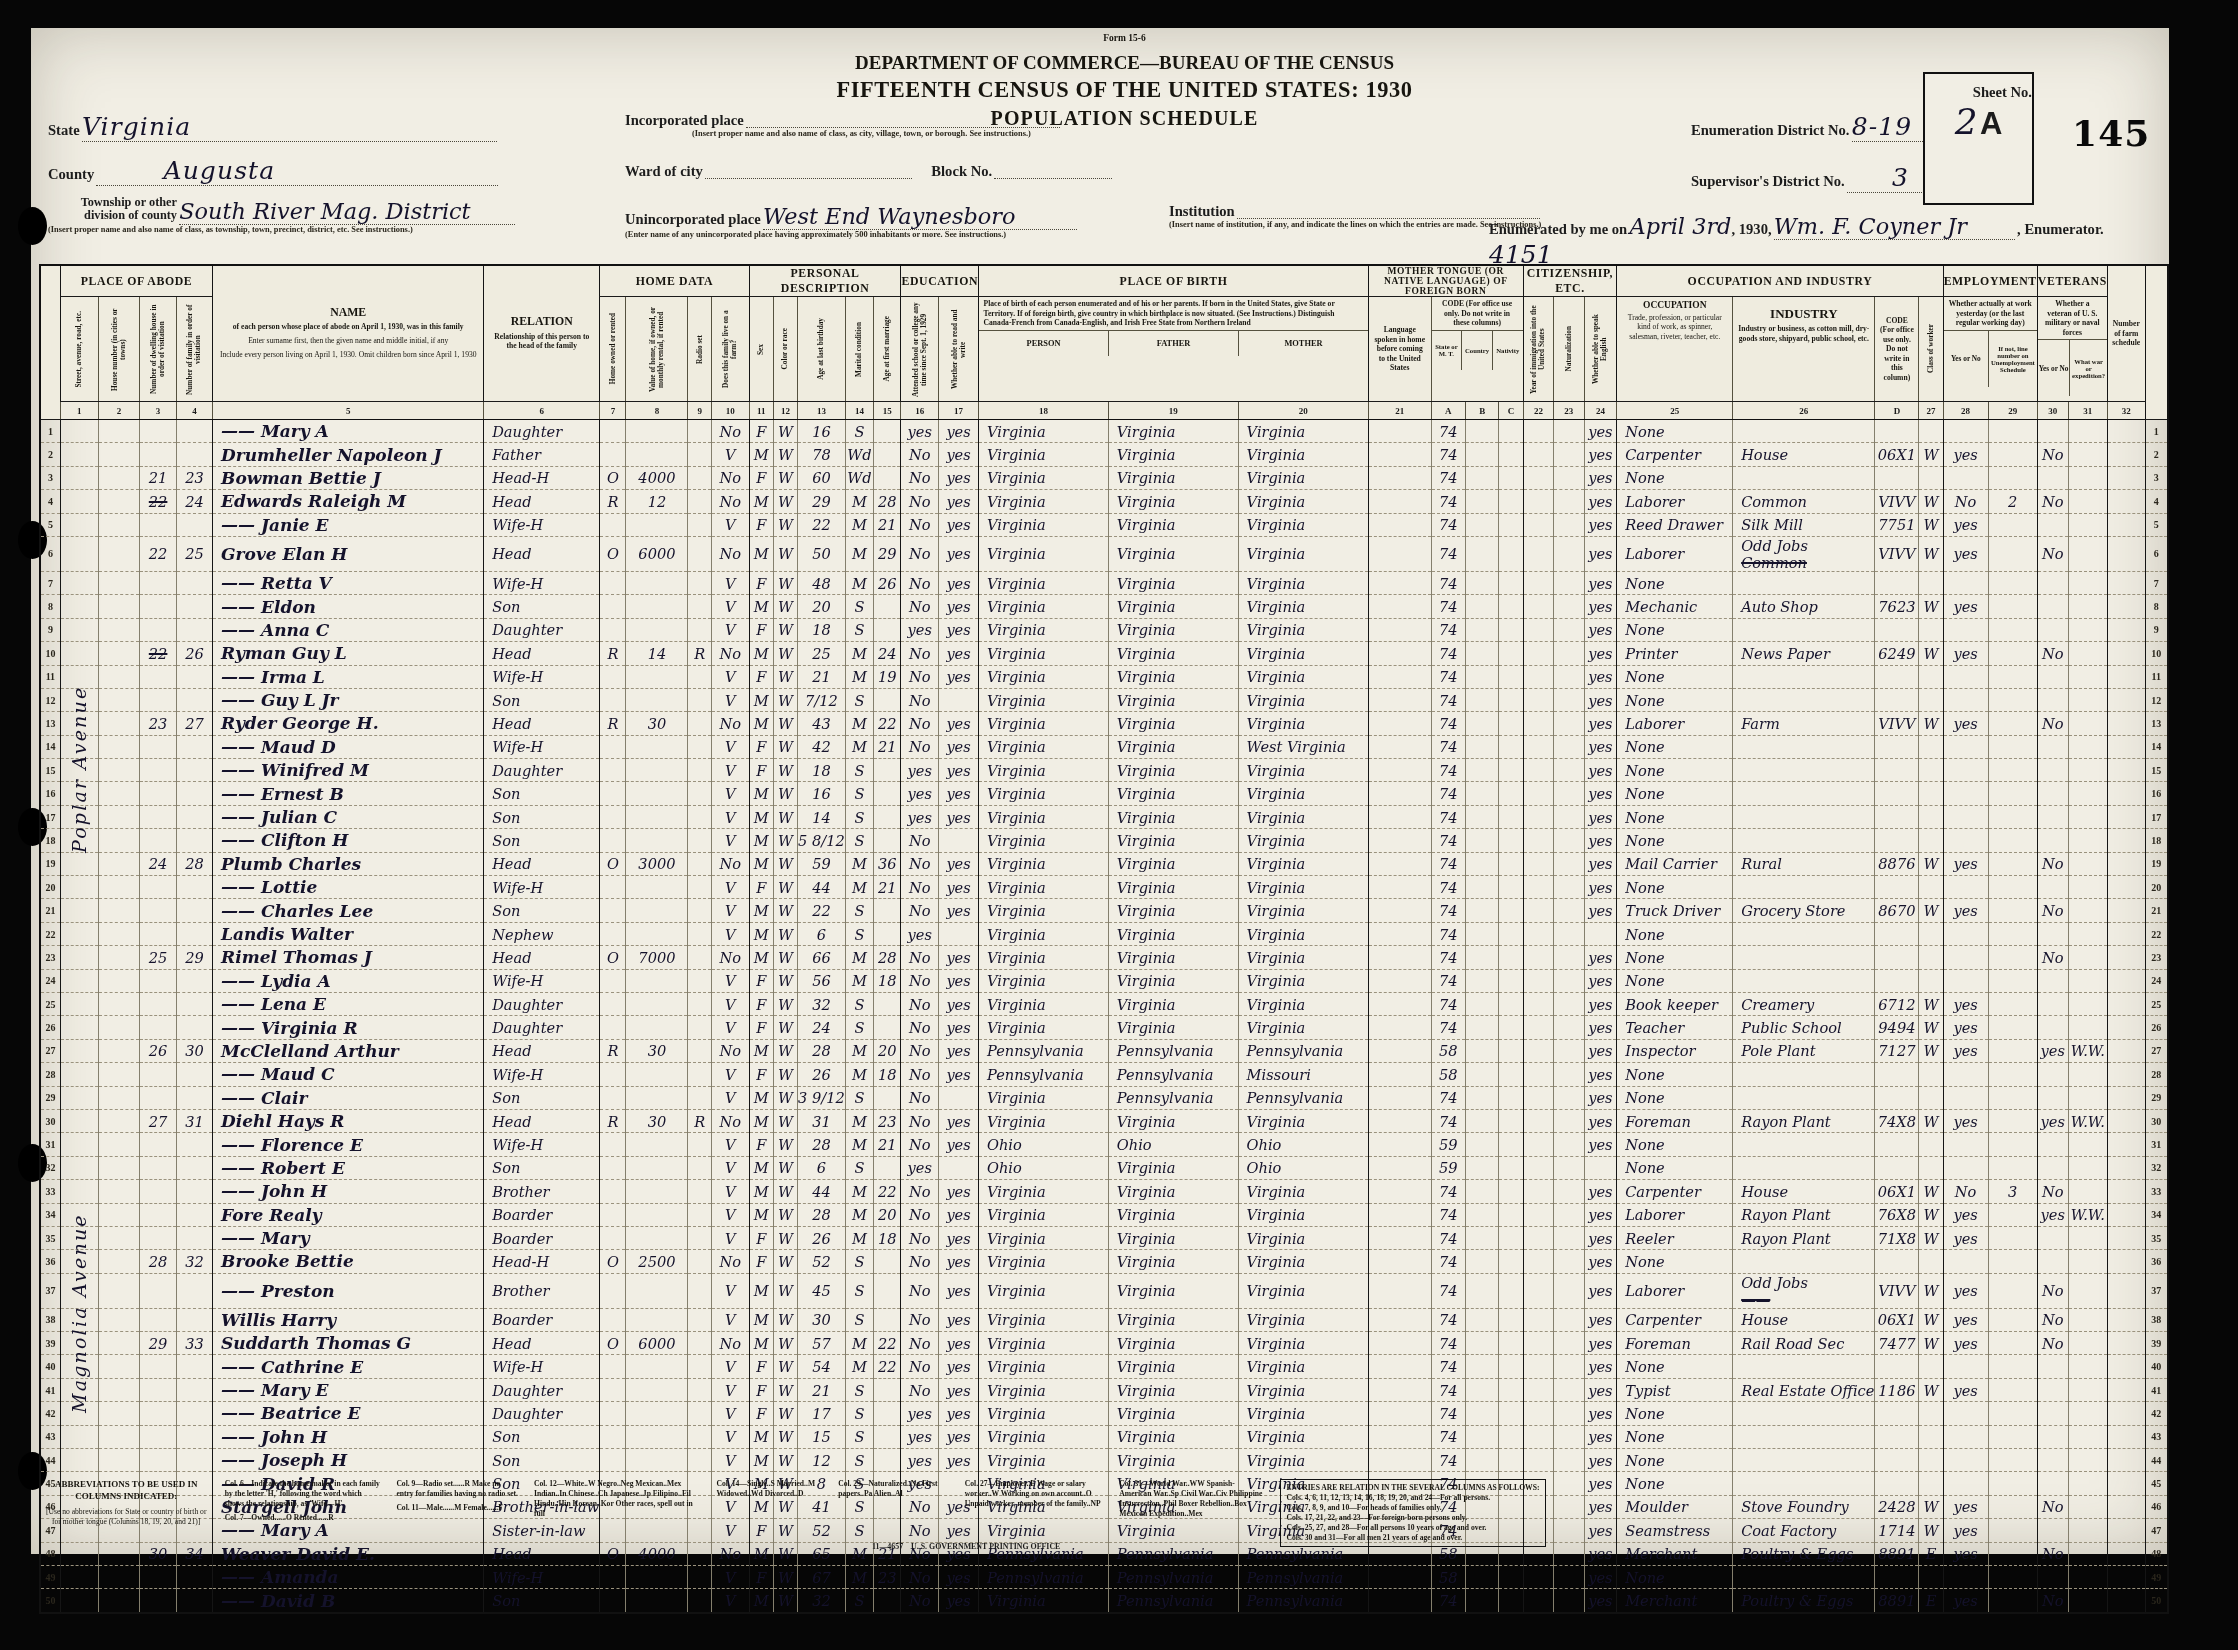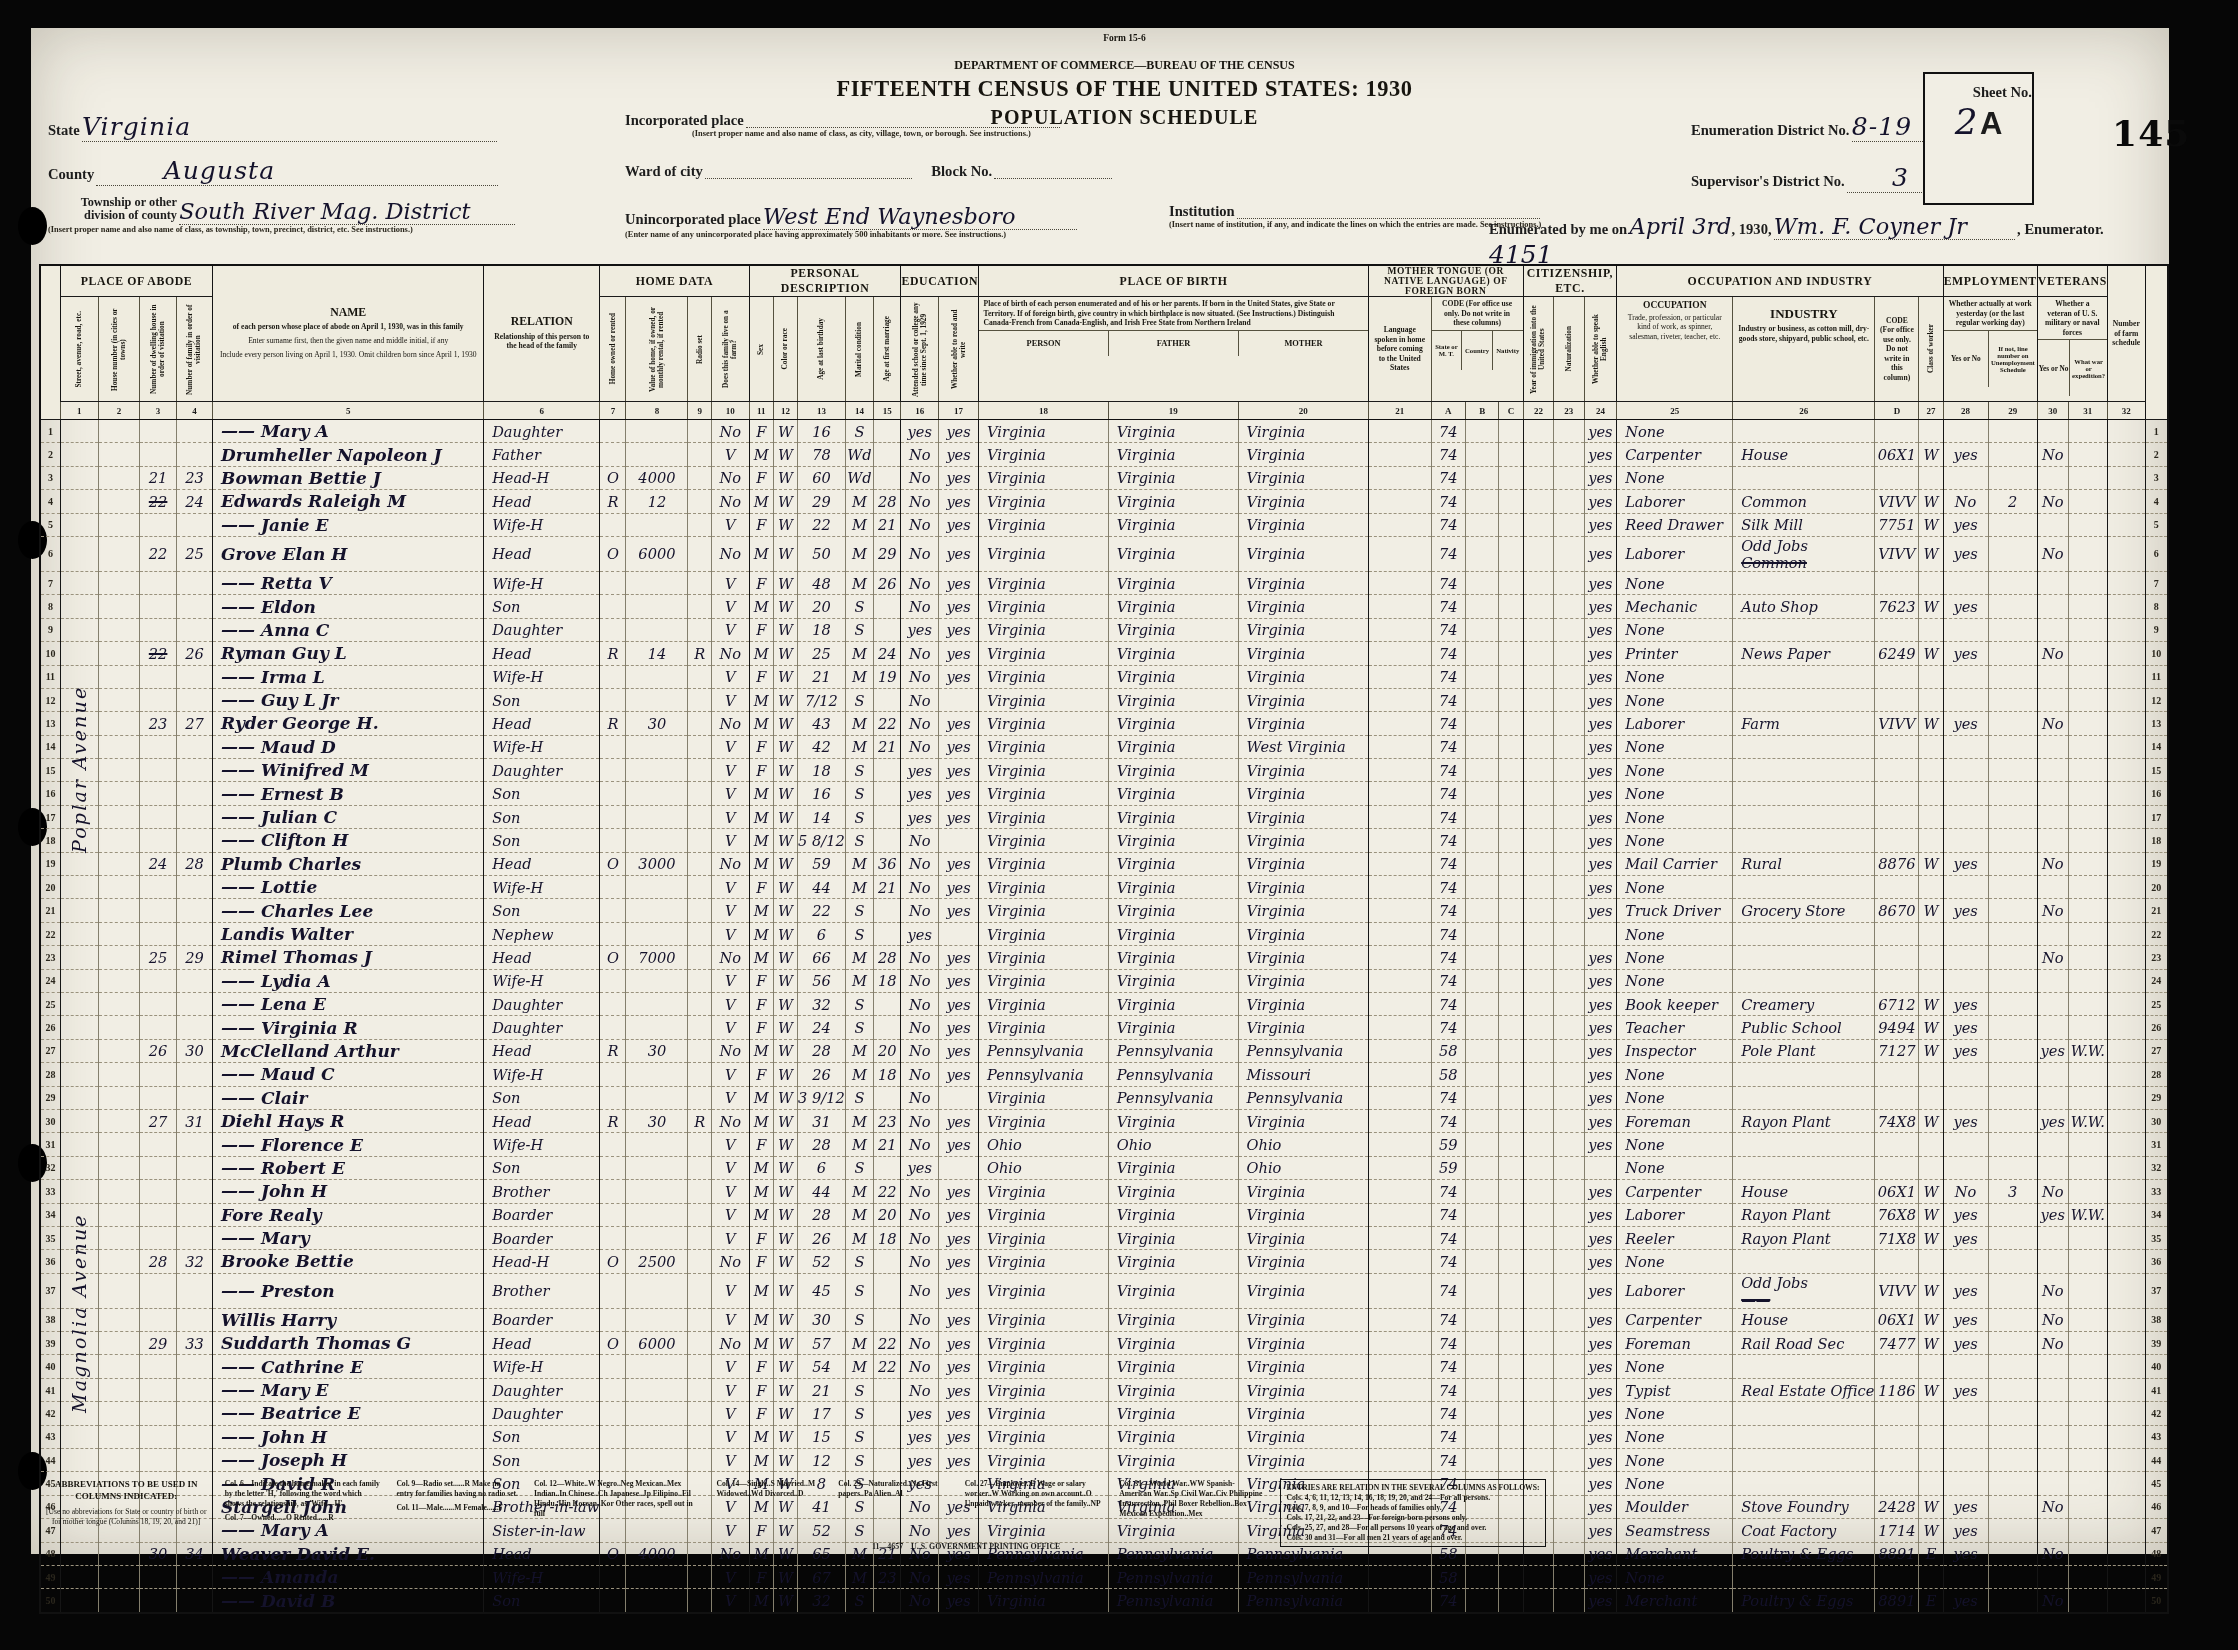--- a/index.html
+++ b/index.html
@@ -11,21 +11,21 @@
   
   .ptxt{color:#17150f;}
   .lbl{font-weight:bold;font-size:14.6px;text-align:right;}
   .note{font-size:8.4px;font-weight:bold;color:#2a261c;}
   .dots{border-bottom:1.7px dotted #4a463a;display:inline-block;}
   .hw{font-family:"DejaVu Serif", serif;font-style:italic;color:#14122b;}
   .hw-big{font-size:25px;letter-spacing:1.1px;}
   .hdr-abs{position:absolute;}
   .ctr{text-align:center;}
   #stamp145{position:absolute;font-family:"DejaVu Serif",serif;font-weight:bold;font-size:36px;
-            color:#0a0a0a;letter-spacing:1.1px;margin-left:40px;}
+            color:#0a0a0a;letter-spacing:1.1px;}
   #sheetbox{position:absolute;border:2.2px solid #111;background:#f1eee4;text-align:center;}
   
   table{border-collapse:collapse;table-layout:fixed;}
   #schedule{position:absolute;left:7.9px;top:236px;border:2.2px solid #111;}
   th,td{padding:0;overflow:hidden;}
   thead th{border-left:0.6px solid #55513f;border-bottom:1.1px solid #1b1b1b;vertical-align:middle;
            font-size:7.9px;font-weight:bold;color:#17150f;background:#efecdf;}
   thead .grp{font-size:11.8px;letter-spacing:0.6px;border-bottom:1.1px solid #1b1b1b;}
   thead .gb, tbody td.gb{border-left:1.7px solid #151515;}
   .vt{writing-mode:vertical-rl;transform:rotate(180deg);margin:0 auto;max-height:95px;
@@ -64,21 +64,21 @@
   <div id="paper">
 
     <div class="hole" style="top:179px"></div>
     <div class="hole" style="top:493px"></div>
     <div class="hole" style="top:780px"></div>
     <div class="hole" style="top:1116px"></div>
     <div class="hole" style="top:1424px"></div>
 
     <div class="hdr-abs ctr ptxt" style="left:729px;top:4.5px;width:729px">
       <div style="font-size:9.5px;font-weight:bold">Form 15-6</div>
-      <div style="font-size:12px;font-weight:bold;margin-top:15px">DEPARTMENT OF COMMERCE—BUREAU OF THE CENSUS</div>
+      <div style="font-size:19px;font-weight:bold;margin-top:9px">DEPARTMENT OF COMMERCE—BUREAU OF THE CENSUS</div>
       <div style="font-size:22.4px;font-weight:bold;margin-top:3.4px;letter-spacing:0.6px">FIFTEENTH CENSUS OF THE UNITED STATES:  1930</div>
       <div style="font-size:20px;font-weight:bold;margin-top:4.5px;letter-spacing:1.1px">POPULATION SCHEDULE</div>
     </div>
 
     <div class="hdr-abs" style="left:17px;top:84px">
       <span class="lbl">State</span>
       <span class="dots" style="width:415px"><span class="hw hw-big">Virginia</span></span>
     </div>
     <div class="hdr-abs" style="left:17px;top:128px">
       <span class="lbl">County</span>

